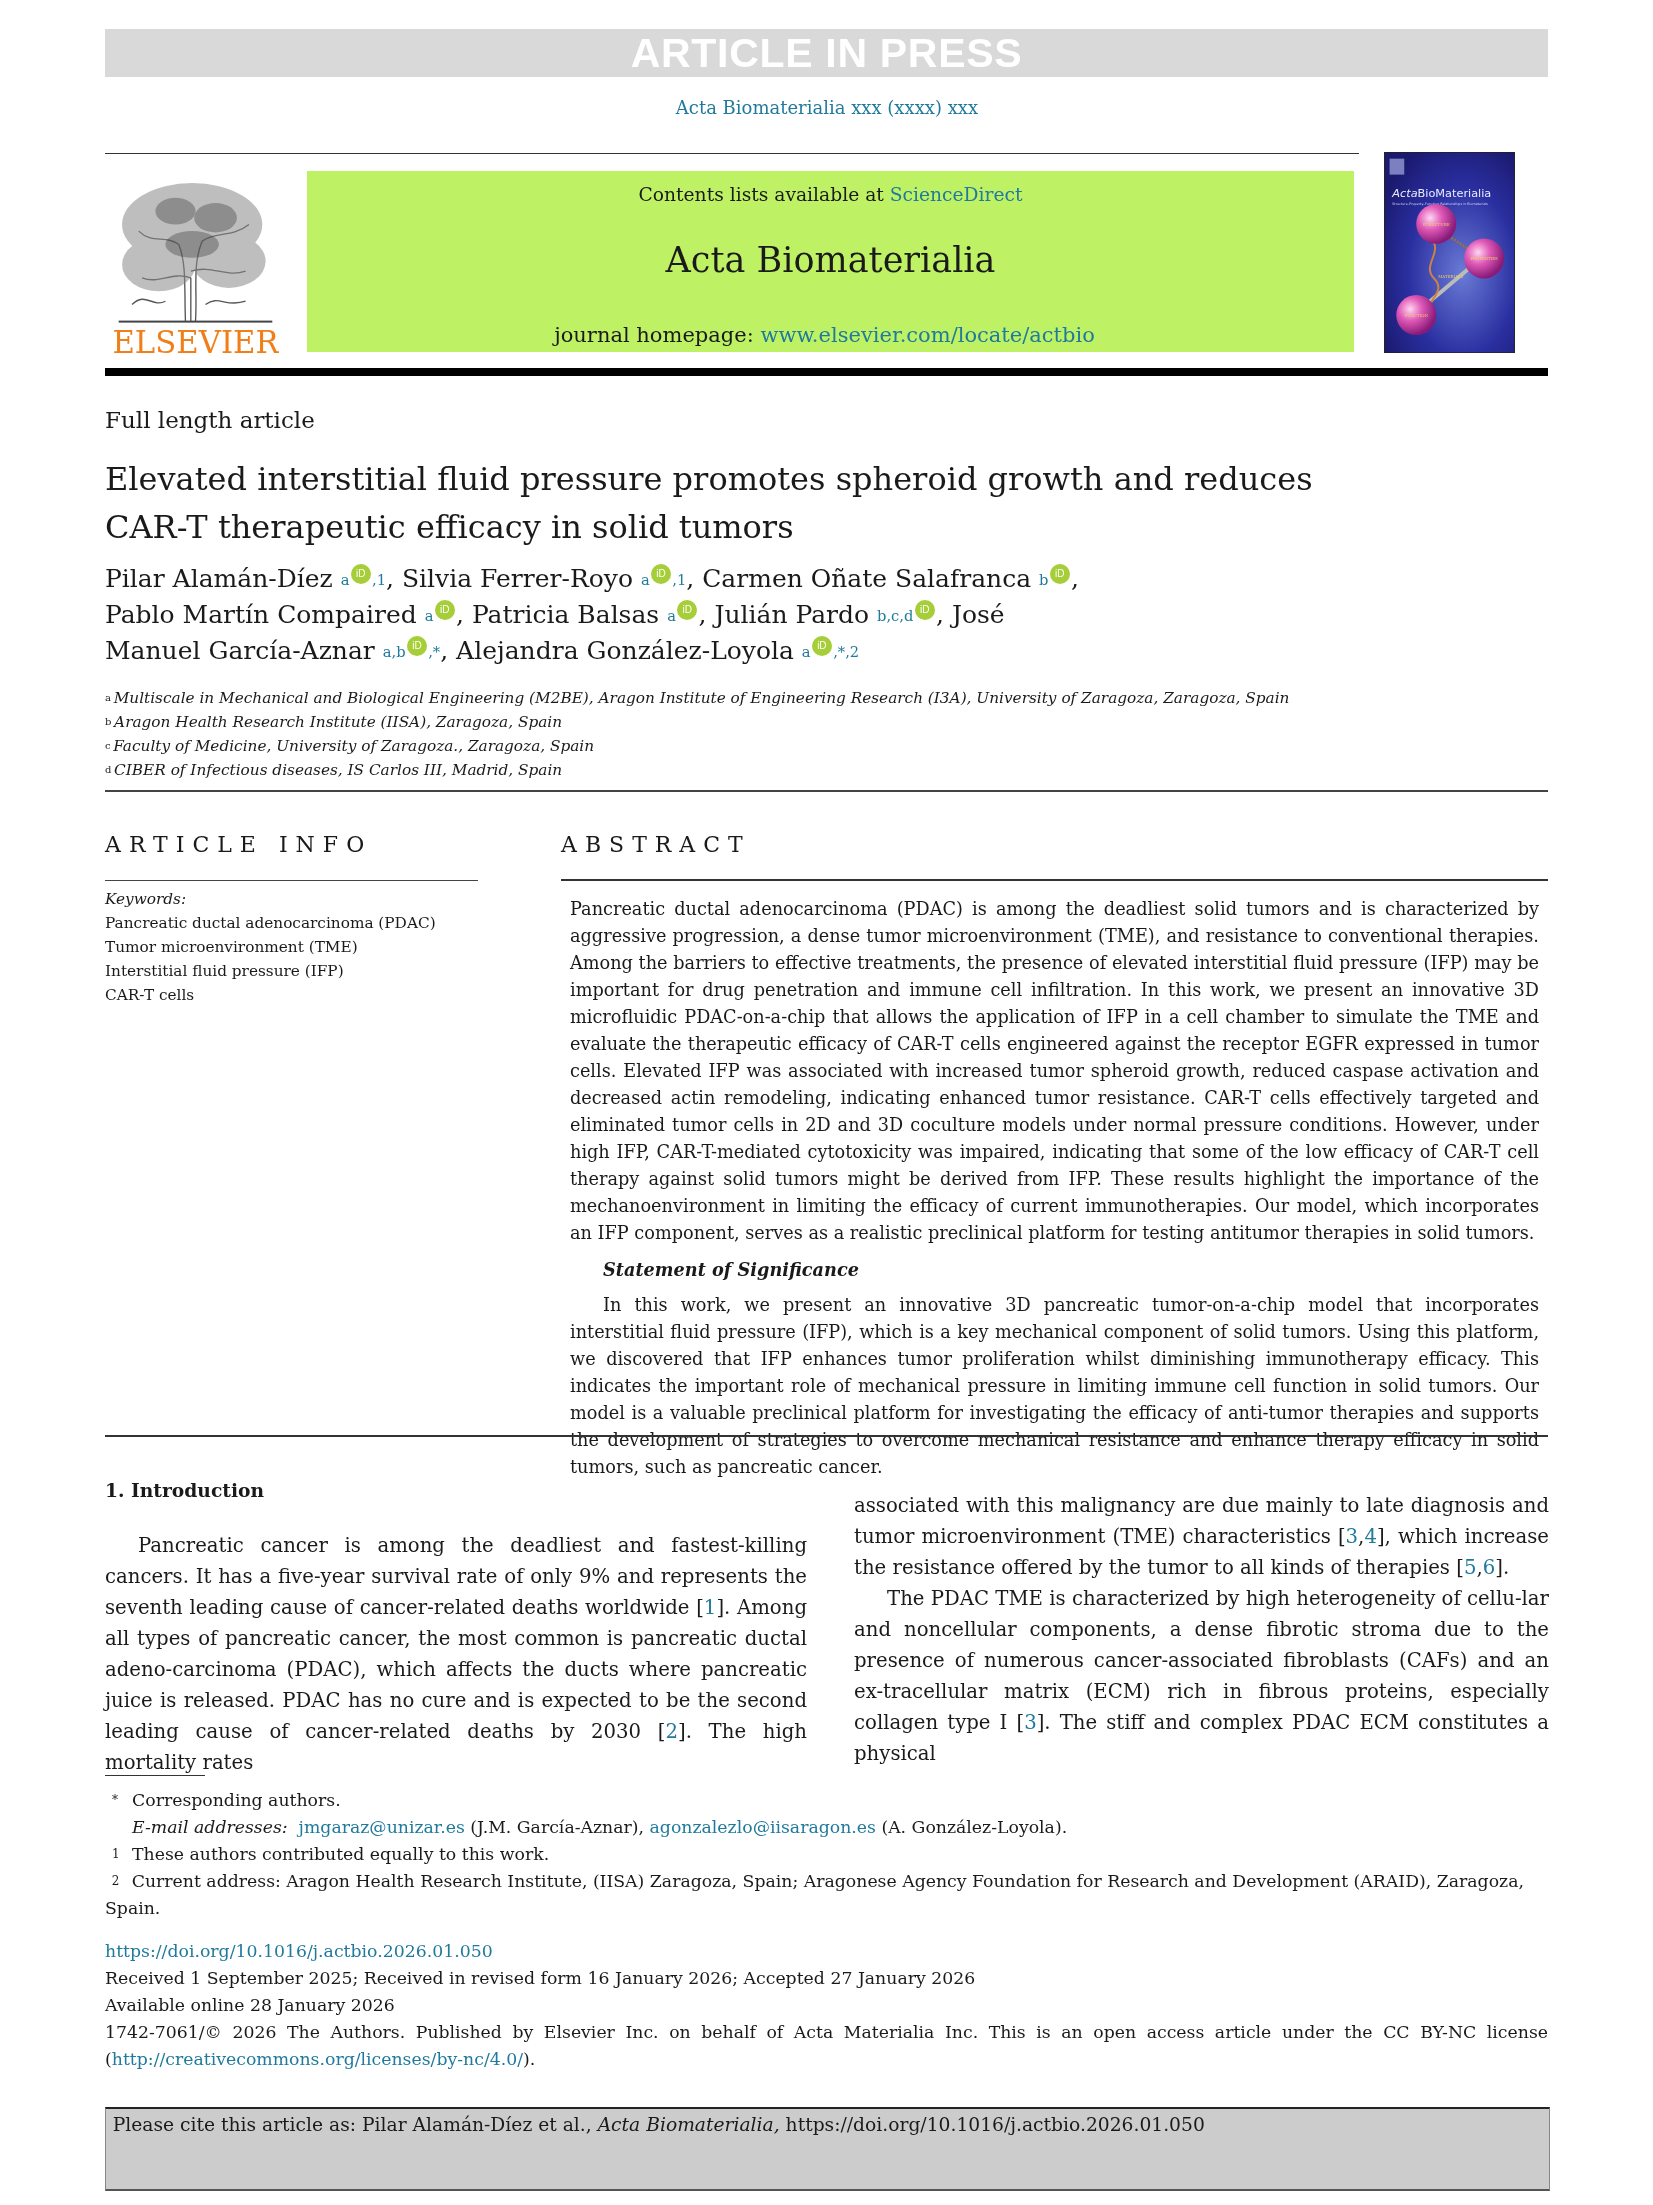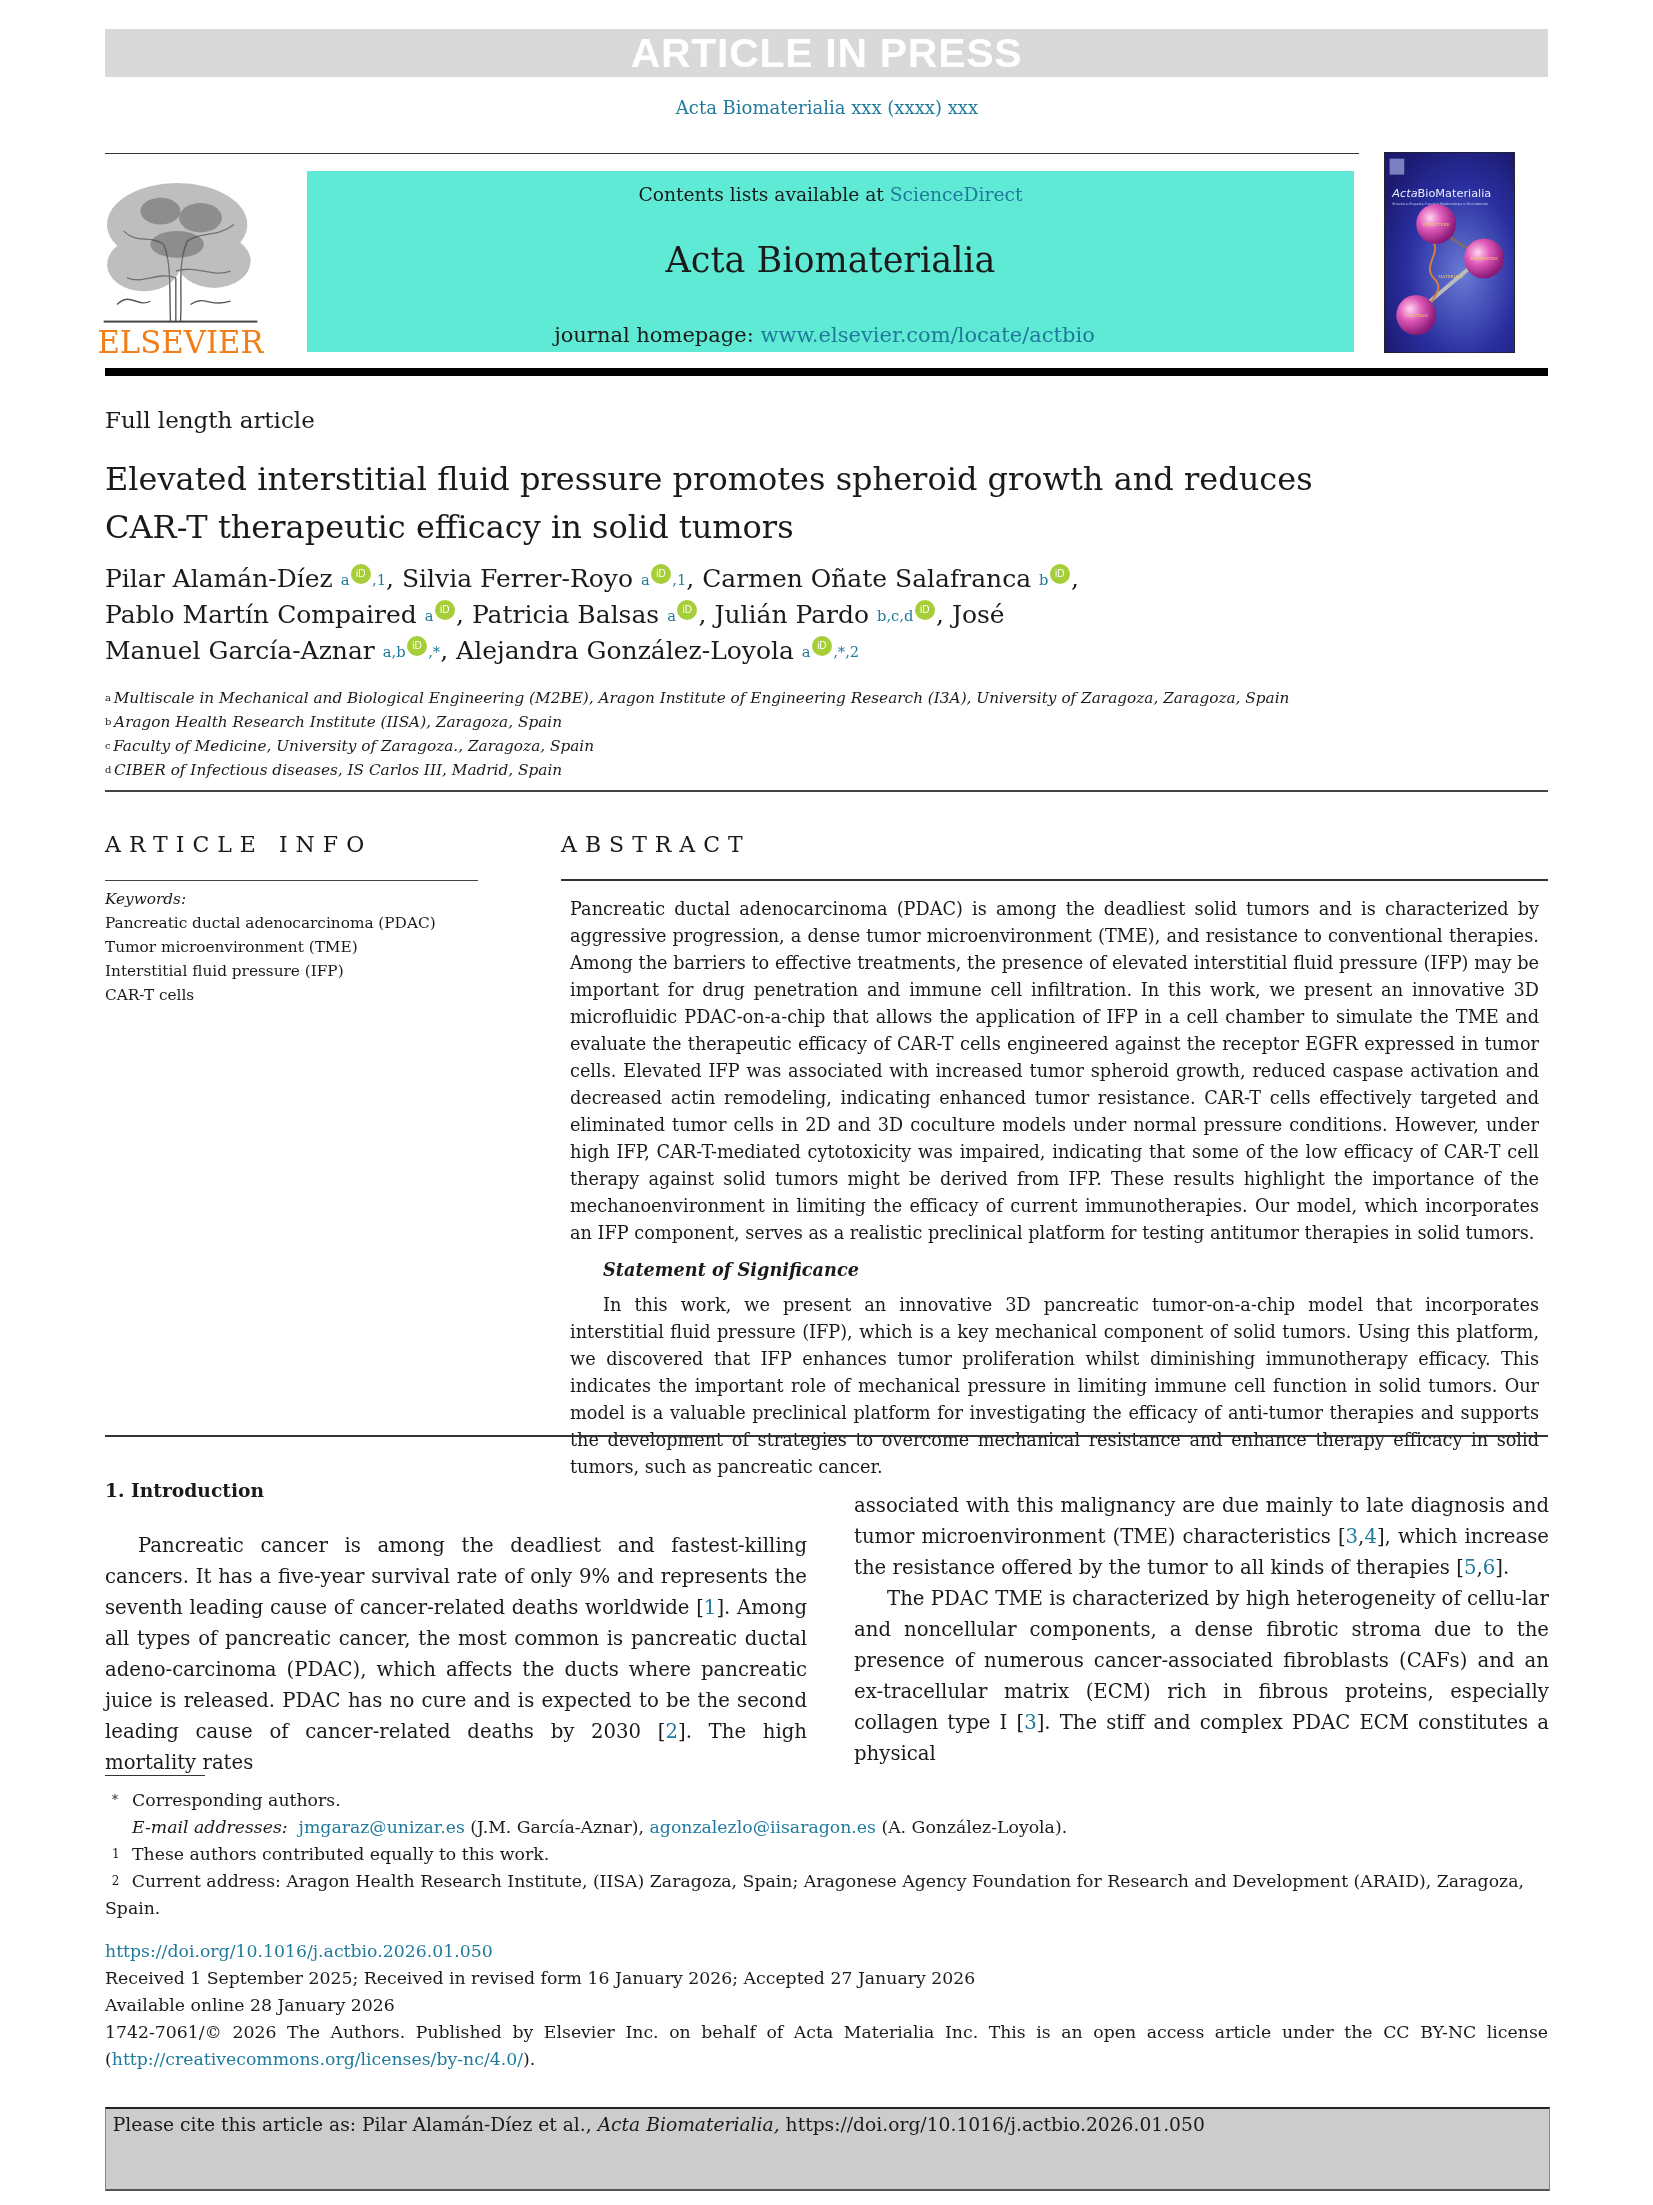--- a/index.html
+++ b/index.html
@@ -11,22 +11,22 @@
   a, .link { color:#1f7a9c; text-decoration:none; }
 
   
   #banner { left:105px; top:29px; width:1443px; height:48px; background:#d9d9d9;
     display:flex; align-items:center; justify-content:center; }
   #banner span { font-family:"Liberation Sans", sans-serif; font-weight:bold; color:#ffffff; font-size:41px; letter-spacing:0.7px; }
   #journal-ref { left:0; width:1654px; top:97px; text-align:center; font-size:18px; }
   #top-rule { left:105px; top:153px; width:1254px; height:1.3px; background:#333; }
 
   
-  #elsevier-logo { left:97px; top:171px; width:167px; height:187px; }
-  #header-box { left:307px; top:171px; width:1047px; height:181px; background:#5eead4; }
+  #elsevier-logo { left:112px; top:171px; width:167px; height:187px; }
+  #header-box { left:307px; top:171px; width:1047px; height:181px; background:#bef264; }
   #contents-line { left:0; right:0; top:13.3px; text-align:center; font-size:18.7px; }
   #journal-title { left:0; right:0; top:69px; text-align:center; font-size:35px; }
   #homepage-line { left:0; right:12px; top:152px; text-align:center; font-size:21px; }
   #cover { left:1384px; top:152px; width:131px; height:255px; }
   #thick-rule { left:105px; top:368px; width:1443px; height:8px; background:#000; }
 
   
   #article-type { left:105px; top:407px; font-size:23px; }
   #title { left:105px; top:455px; width:1267px; font-size:32px; line-height:48px; }
   #authors { left:105px; top:561px; width:1120px; font-size:25px; line-height:36px; }

